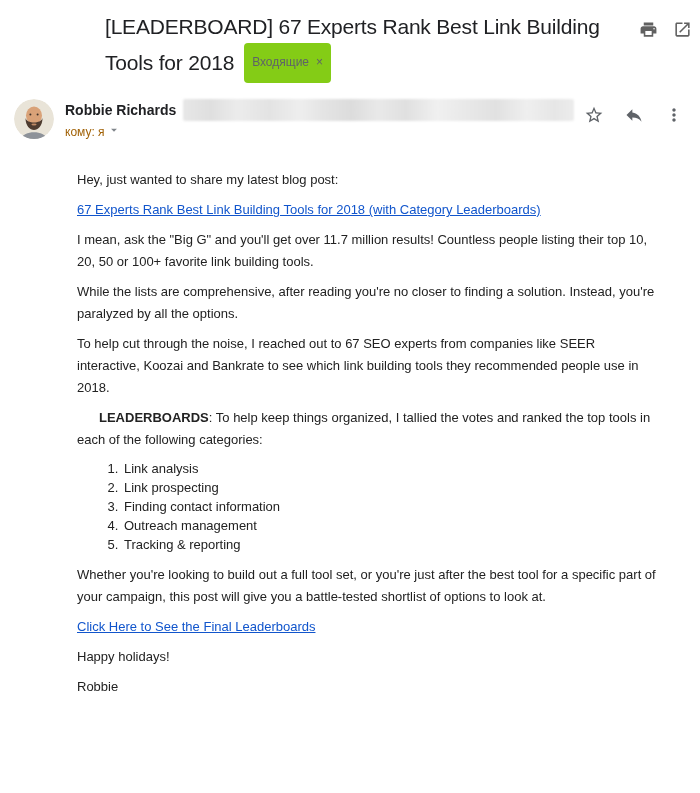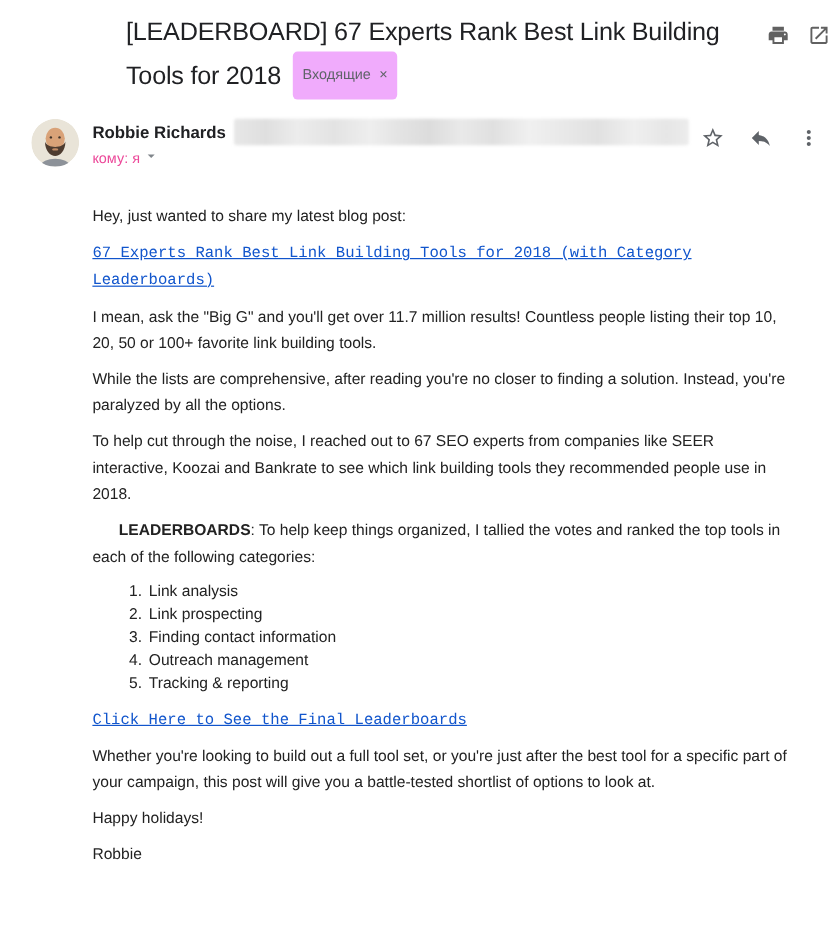--- a/index.html
+++ b/index.html
@@ -25,21 +25,21 @@
     font-size: 21px;
     font-weight: 400;
     letter-spacing: -0.2px;
     line-height: 33px;
     color: #202124;
     max-width: 548px;
   }
   .label-chip {
     display: inline-flex;
     align-items: flex-end;
-    background: #f0abfc;
+    background: #84cc16;
     border-radius: 4px;
     padding: 3px 8px 4px;
     font-size: 12px;
     letter-spacing: 0;
     color: #5f6368;
     margin-left: 10px;
     vertical-align: 4px;
     white-space: nowrap;
     cursor: default;
   }
@@ -61,21 +61,21 @@
     padding: 0;
     cursor: pointer;
     line-height: 0;
   }
   .icon-btn svg { fill: #616161; }
 
   
   .sender-row {
     display: flex;
     align-items: flex-start;
-    padding: 16px 8px 0 26px;
+    padding: 16px 8px 0 14px;
   }
   .avatar {
     width: 40px;
     height: 40px;
     border-radius: 50%;
     overflow: hidden;
     flex: none;
   }
   .sender-info {
     margin-left: 11px;
@@ -100,21 +100,21 @@
     border-radius: 2px;
     background: linear-gradient(90deg,
       #e7e7e7 0%, #dfdfdf 7%, #ececec 14%, #e3e3e3 22%, #eeeeee 30%,
       #e4e4e4 36%, #dcdcdc 43%, #e9e9e9 50%, #e0e0e0 57%, #f0f0f0 65%,
       #e8e8e8 73%, #e1e1e1 80%, #efefef 88%, #e6e6e6 95%, #ececec 100%);
     filter: blur(1.2px);
   }
   .to-line {
     margin-top: 2px;
     font-size: 12px;
-    color: #ec4899;
+    color: #a16207;
     display: flex;
     align-items: center;
     gap: 2px;
     cursor: pointer;
     width: fit-content;
   }
   .to-line svg { fill: #80868b; }
   .msg-actions {
     display: flex;
     gap: 20px;
@@ -129,21 +129,20 @@
     box-sizing: content-box;
     font-size: 13px;
     line-height: 22px;
     color: #222222;
   }
   .email-body p { margin: 0 12px 8px; }
   .email-body a {
     color: #1155cc;
     text-decoration: underline;
     cursor: pointer;
-    font-family: Liberation Mono, monospace;
   }
   .email-body ol {
     margin: 5px 0 10px;
     padding-left: 57px;
   }
   .email-body li {
     line-height: 19px;
     padding-left: 2px;
   }
   .bold { font-weight: bold; padding-left: 22px; }
@@ -235,19 +234,19 @@
     <p>While the lists are comprehensive, after reading you're no closer to finding a solution. Instead, you're paralyzed by all the options.</p>
     <p>To help cut through the noise, I reached out to 67 SEO experts from companies like SEER interactive, Koozai and Bankrate to see which link building tools they recommended people use in 2018.</p>
     <p><span class="bold">LEADERBOARDS</span><span>: To help keep things organized, I tallied the votes and ranked the top tools in each of the following categories:</span></p>
     <ol>
       <li>Link analysis</li>
       <li>Link prospecting</li>
       <li>Finding contact information</li>
       <li>Outreach management</li>
       <li>Tracking &amp; reporting</li>
     </ol>
+    <p>Whether you're looking to build out a full tool set, or you're just after the best tool for a specific part of your campaign, this post will give you a battle-tested shortlist of options to look at.</p>
     <p><a>Click Here to See the Final Leaderboards</a></p>
-    <p>Whether you're looking to build out a full tool set, or you're just after the best tool for a specific part of your campaign, this post will give you a battle-tested shortlist of options to look at.</p>
     <p>Happy holidays!</p>
     <p>Robbie</p>
   </div>
 
 </div>
 
 </body></html>

